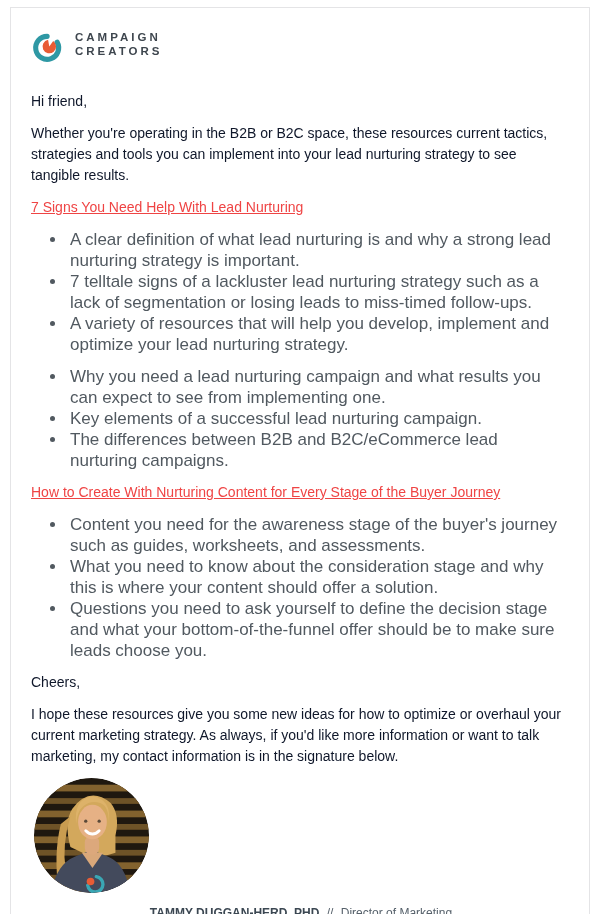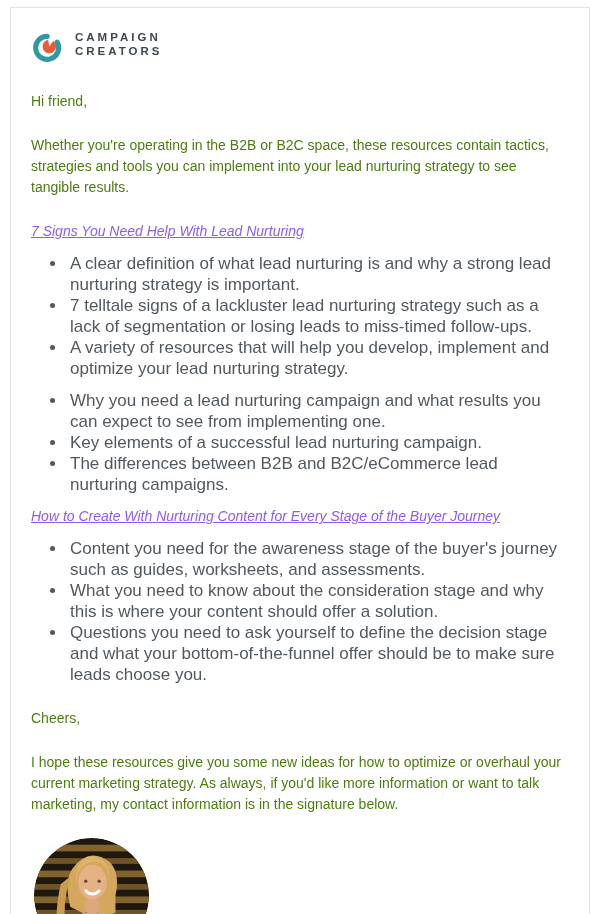--- a/index.html
+++ b/index.html
@@ -28,30 +28,29 @@
   .wordmark {
     font-size: 11.5px;
     font-weight: bold;
     letter-spacing: 3px;
     color: #3e464e;
     line-height: 14px;
   }
   p.body-text {
     font-size: 14px;
     line-height: 21px;
-    color: #4d7c0f;
-    margin: 23px 0;
+    color: #0f172a;
+    margin: 11px 0;
   }
   p.greeting { margin-top: 0; }
   p.link-line { margin: 11px 0; font-size: 14px; line-height: 21px; }
   a.article-link {
-    color: #8b5cf6;
+    color: #ef4444;
     text-decoration: underline;
     cursor: pointer;
-    font-style: italic;
   }
   ul.bullet-list {
     margin: 11px 0;
     padding-left: 36px;
     font-size: 17px;
     line-height: 21px;
     color: #515960;
   }
   ul.bullet-list li { padding-left: 3px; }
   .avatar-wrap {
@@ -82,21 +81,21 @@
       <path d="M 21.5 19.5 L 20.1 11.6 A 8 8 0 1 0 26.1 12.9 Z" fill="#E85C35"></path>
     </svg>
     <div class="wordmark">
       <div>CAMPAIGN</div>
       <div>CREATORS</div>
     </div>
   </div>
 
   <p class="body-text greeting">Hi friend,</p>
 
-  <p class="body-text">Whether you're operating in the B2B or B2C space, these resources contain tactics, strategies and tools you can implement into your lead nurturing strategy to see tangible results.</p>
+  <p class="body-text">Whether you're operating in the B2B or B2C space, these resources current tactics, strategies and tools you can implement into your lead nurturing strategy to see tangible results.</p>
 
   <p class="link-line">
     <a class="article-link">7 Signs You Need Help With Lead Nurturing</a>
   </p>
   <ul class="bullet-list">
     <li>A clear definition of what lead nurturing is and why a strong lead nurturing strategy is important.</li>
     <li>7 telltale signs of a lackluster lead nurturing strategy such as a lack of segmentation or losing leads to miss-timed follow-ups.</li>
     <li>A variety of resources that will help you develop, implement and optimize your lead nurturing strategy.</li>
   </ul>
 

